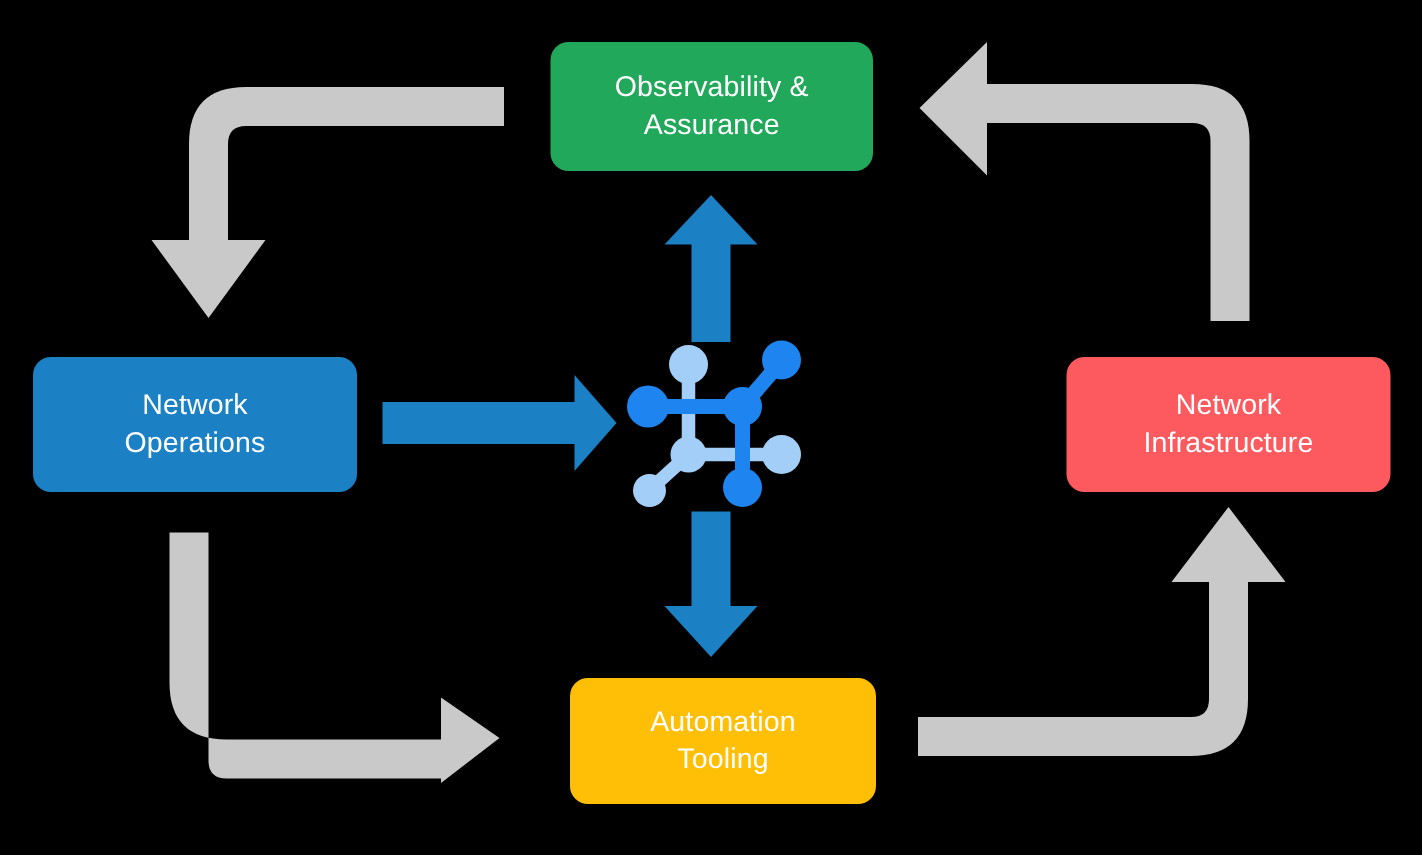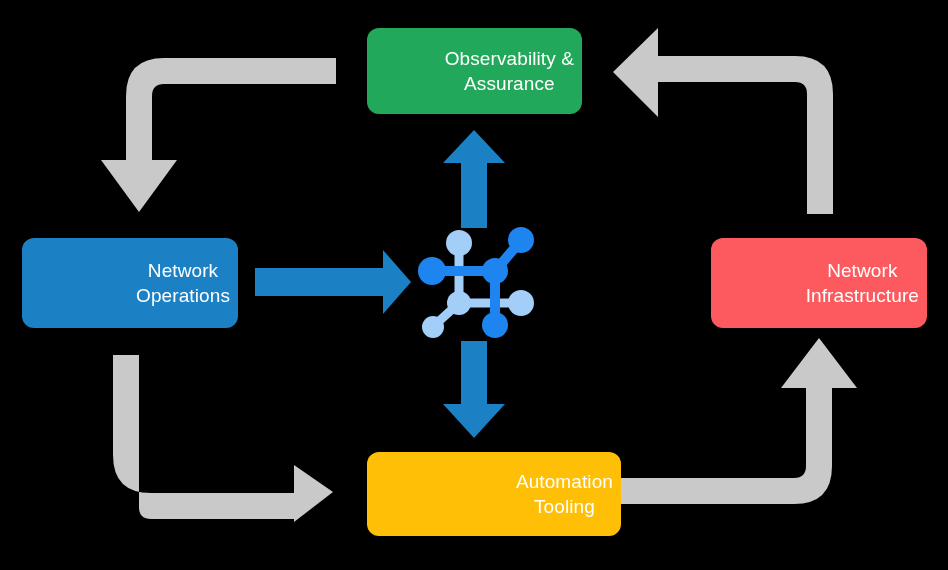--- a/index.html
+++ b/index.html
@@ -16,43 +16,43 @@
     width: 948px;
     height: 570px;
     background: #000000;
     overflow: hidden;
   }
   .node-box {
     position: absolute;
     border-radius: 12px;
     display: flex;
     align-items: center;
-    justify-content: flex-end;
+    justify-content: center;
     text-align: center;
     color: #ffffff;
     font-size: 19px;
     line-height: 1.32;
     font-weight: 400;
     letter-spacing: 0.1px;
     box-sizing: border-box;
-    padding: 4px 8px;
+    padding: 4px 21px;
     white-space: pre-line;
     font-family: "Liberation Sans", sans-serif;
   }
   #box-observability {
     left: 367px;  top: 28px;  width: 215px; height: 86px;
   }
   #box-operations {
     left: 22px;   top: 238px; width: 216px; height: 90px;
   }
   #box-infrastructure {
     left: 711px;  top: 238px; width: 216px; height: 90px;
   }
   #box-automation {
-    left: 367px;  top: 452px; width: 254px; height: 84px;
+    left: 380px;  top: 452px; width: 204px; height: 84px;
   }
   .svg-layer {
     position: absolute;
     left: 0; top: 0;
     width: 948px;
     height: 570px;
     pointer-events: none;
   }
   .svg-layer * { pointer-events: auto; }
 </style>

